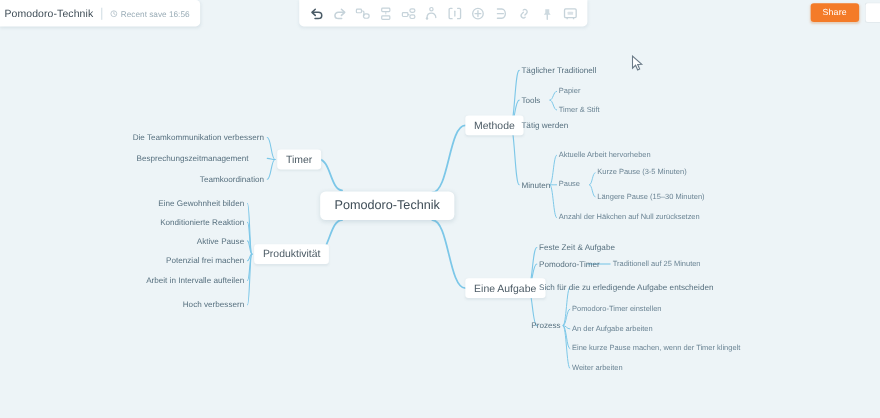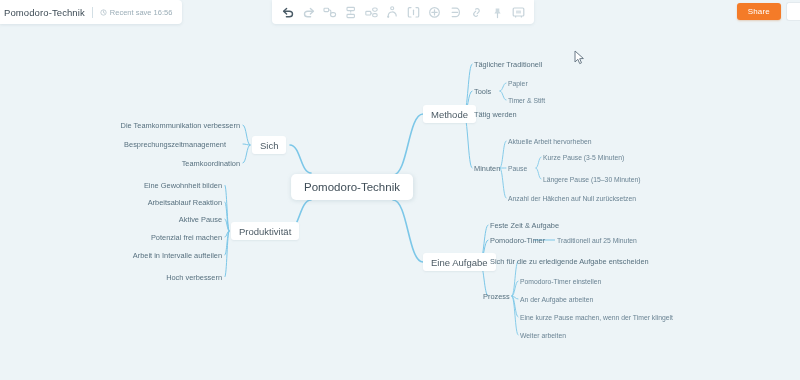--- a/index.html
+++ b/index.html
@@ -138,27 +138,27 @@
         <div class="node n-main" style="left: 423px; top: 262px;">Eine Aufgabe</div>
         <div class="node n-sub" style="left: 490px; top: 225px; text-align: center;">Feste Zeit &amp; Aufgabe</div>
         <div class="node n-sub" style="left: 490px; top: 240px;">Pomodoro-Timer</div>
         <div class="node n-sub" style="left: 490px; top: 261px;">Sich für die zu erledigende Aufgabe entscheiden</div>
         <div class="node n-sub" style="left: 483px; top: 296px;">Prozess</div>
         <div class="node n-leaf" style="left: 557px; top: 240px;">Traditionell auf 25 Minuten</div>
         <div class="node n-leaf" style="left: 520px; top: 281px;">Pomodoro-Timer einstellen</div>
         <div class="node n-leaf" style="left: 520px; top: 299px;">An der Aufgabe arbeiten</div>
         <div class="node n-leaf" style="left: 520px; top: 317px;">Eine kurze Pause machen, wenn der Timer klingelt</div>
         <div class="node n-leaf" style="left: 520px; top: 335px;">Weiter arbeiten</div>
-        <div class="node n-main" style="left: 252px; top: 145px;">Sich</div>
+        <div class="node n-main" style="left: 252px; top: 145px;">Timer</div>
         <div class="node n-sub r-end" style="left: 240px; top: 125px;">Die Teamkommunikation verbessern</div>
         <div class="node n-sub r-end" style="left: 226px; top: 144px;">Besprechungszeitmanagement</div>
         <div class="node n-sub r-end" style="left: 240px; top: 163px;">Teamkoordination</div>
         <div class="node n-main" style="left: 231px; top: 231px;">Produktivität</div>
         <div class="node n-sub r-end" style="left: 222px; top: 185px;">Eine Gewohnheit bilden</div>
-        <div class="node n-sub r-end" style="left: 222px; top: 202px;">Arbeitsablauf Reaktion</div>
+        <div class="node n-sub r-end" style="left: 222px; top: 202px;">Konditionierte Reaktion</div>
         <div class="node n-sub r-end" style="left: 222px; top: 219px;">Aktive Pause</div>
         <div class="node n-sub r-end" style="left: 222px; top: 237px; padding-left: 26px;">Potenzial frei machen</div>
         <div class="node n-sub r-end" style="left: 222px; top: 255px;">Arbeit in Intervalle aufteilen</div>
         <div class="node n-sub r-end" style="left: 222px; top: 277px;">Hoch verbessern</div>
       </div>
 
     <svg class="cursor" style="left:574px; top:50px;" viewBox="0 0 11 15">
       <path d="M1,1 L1,12 L3.8,9.3 L5.7,13.6 L7.5,12.8 L5.7,8.7 L9.4,8.5 Z" fill="#ffffff" stroke="#6b7b88" stroke-width="1"></path>
     </svg>
   </div>

